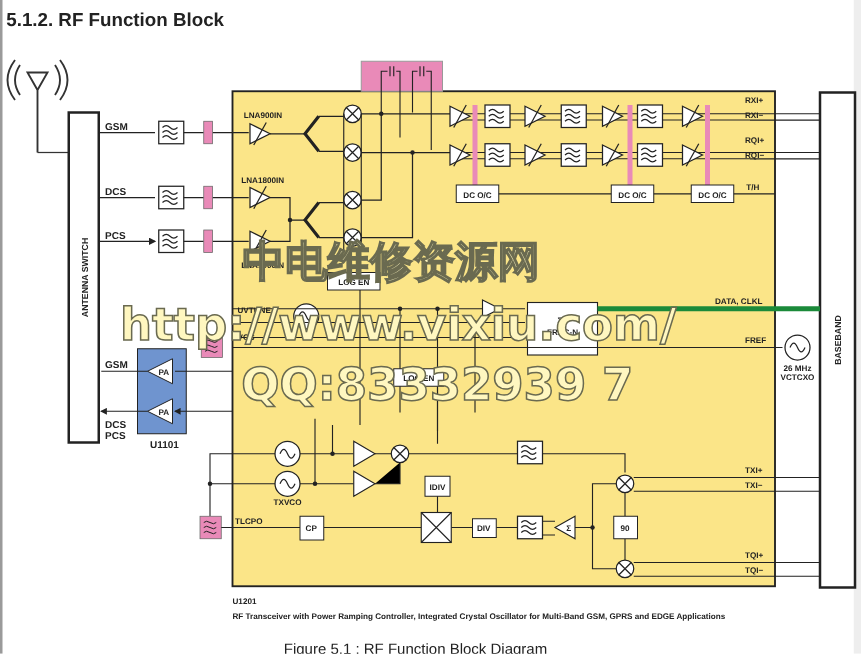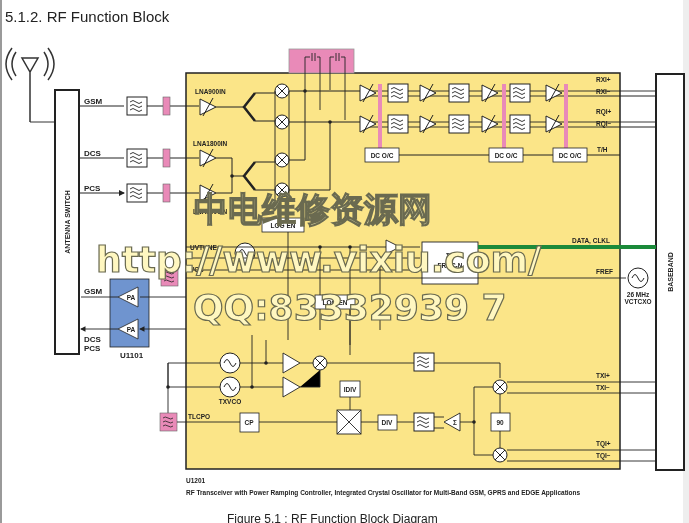--- a/index.html
+++ b/index.html
@@ -1,19 +1,19 @@
 <!DOCTYPE html>
 <html><head>
 <meta charset="utf-8">
 <style>
   html,body{margin:0;padding:0;background:#fff;}
   body{width:689px;height:523px;position:relative;overflow:hidden;font-family:"Liberation Sans",sans-serif;}
   .leftrule{position:absolute;left:0;top:0;width:2px;height:523px;background:#9a9a9a;}
   .rightfade{position:absolute;right:0;top:0;width:6px;height:523px;background:#eeeeee;}
-  .title{position:absolute;left:5px;top:8px;font-size:15px;font-weight:normal;color:#222;}
+  .title{position:absolute;left:5px;top:8px;font-size:15px;font-weight:bold;color:#222;}
   .caption{position:absolute;left:227px;top:512px;font-size:12px;color:#222;}
   svg{position:absolute;left:0;top:0;}
   svg text{font-family:"Liberation Sans",sans-serif;}
   .lbl{font-size:7px;font-weight:bold;fill:#222;}
   .lbl2{font-size:6.5px;font-weight:bold;fill:#222;}
   .ext{font-size:8px;font-weight:bold;fill:#222;}
   .wm{font-family:"DejaVu Sans",sans-serif;font-weight:bold;fill:#fff7c0;stroke:#6a6a50;stroke-width:1.2;}
 </style>
 </head>
 <body>

